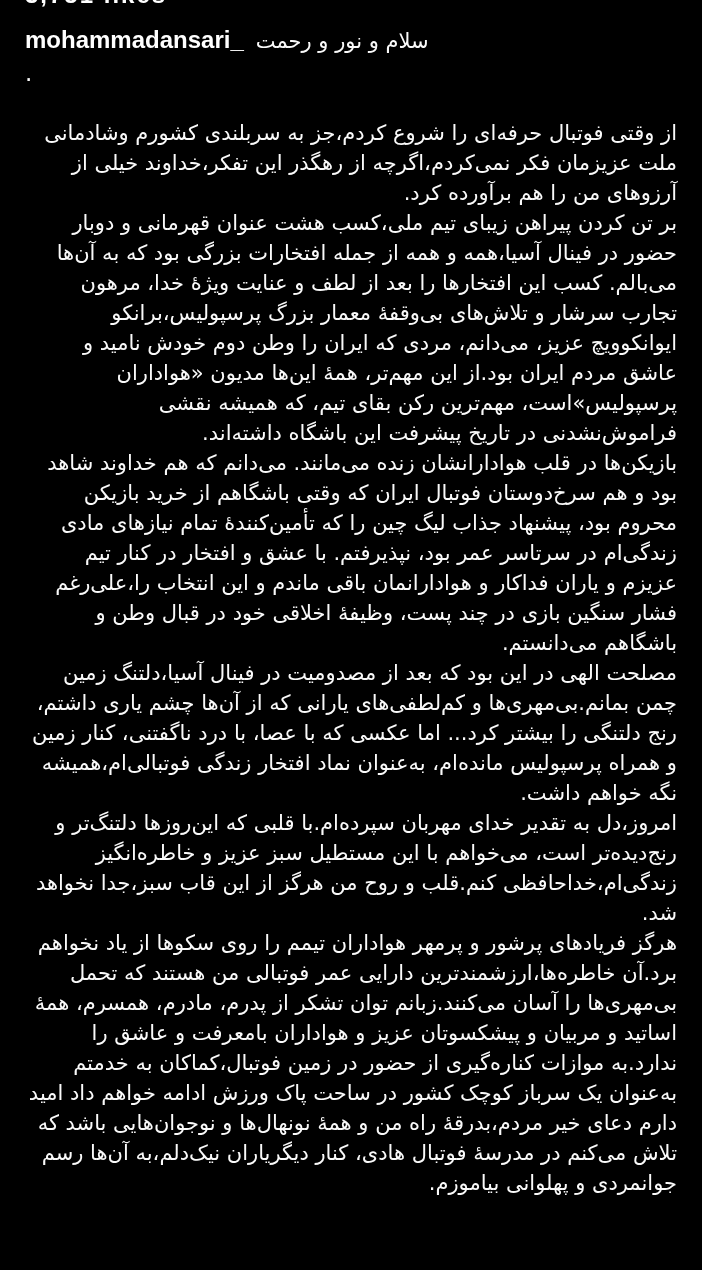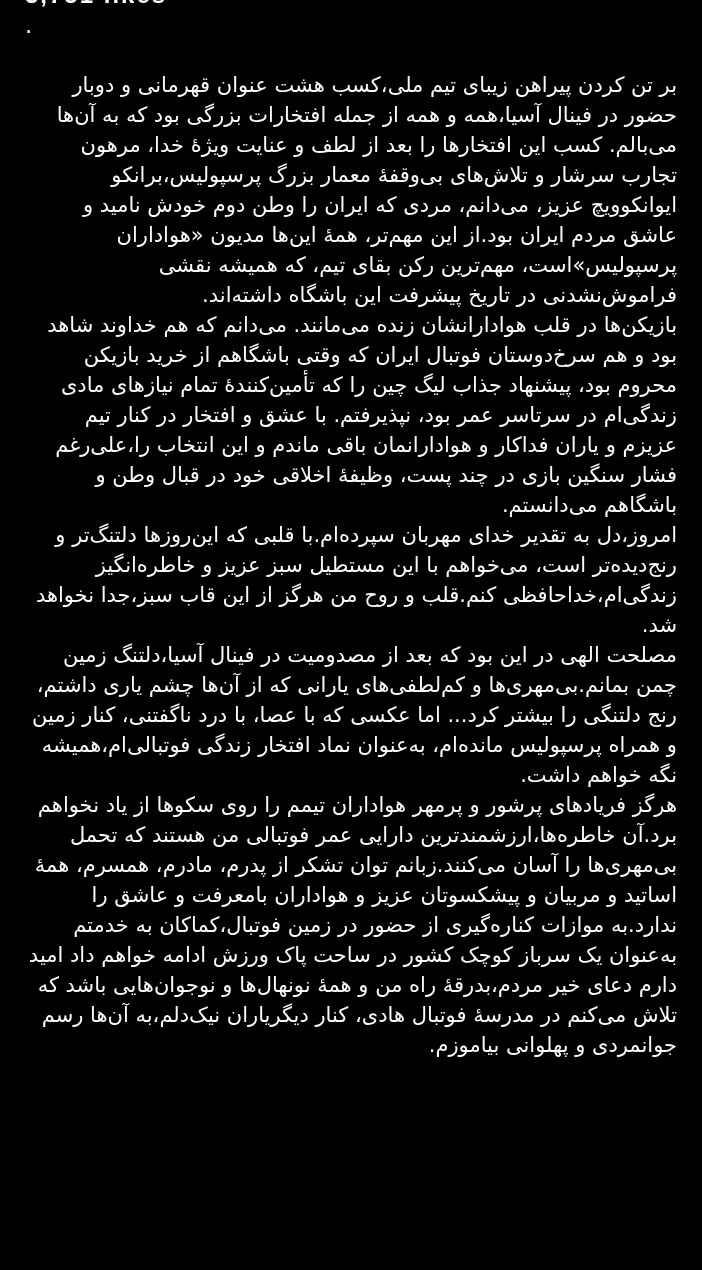--- a/index.html
+++ b/index.html
@@ -79,26 +79,31 @@
 </style>
 </head>
 <body>
 
 <div class="screen">
 
   <div class="likes-clip">
     <span class="likes-text">3,751 likes</span>
   </div>
 
+  <div class="caption-header">
+    <span class="username">mohammadansari_</span>
+    <span class="greeting" dir="rtl">سلام و نور و رحمت</span>
+  </div>
 
   <div class="dot-line">.</div>
 
   <div class="caption-body">
+    <p>از وقتی فوتبال حرفه‌ای را شروع کردم،جز به سربلندی کشورم وشادمانی ملت عزیزمان فکر نمی‌کردم،اگرچه از رهگذر این تفکر،خداوند خیلی از آرزوهای من را هم برآورده کرد.</p>
     <p>بر تن کردن پیراهن زیبای تیم ملی،کسب هشت عنوان قهرمانی و دوبار حضور در فینال آسیا،همه و همه از جمله افتخارات بزرگی بود که به آن‌ها می‌بالم. کسب این افتخارها را بعد از لطف و عنایت ویژهٔ خدا، مرهون تجارب سرشار و تلاش‌های بی‌وقفهٔ معمار بزرگ پرسپولیس،برانکو ایوانکوویچ عزیز، می‌دانم، مردی که ایران را وطن دوم خودش نامید و عاشق مردم ایران بود.از این مهم‌تر، همهٔ این‌ها مدیون «هواداران پرسپولیس»است، مهم‌ترین رکن بقای تیم، که همیشه نقشی فراموش‌نشدنی در تاریخ پیشرفت این باشگاه داشته‌اند.</p>
     <p>بازیکن‌ها در قلب هوادارانشان زنده می‌مانند. می‌دانم که هم خداوند شاهد بود و هم سرخ‌دوستان فوتبال ایران که وقتی باشگاهم از خرید بازیکن محروم بود، پیشنهاد جذاب لیگ چین را که تأمین‌کنندهٔ تمام نیازهای مادی زندگی‌ام در سرتاسر عمر بود، نپذیرفتم. با عشق و افتخار در کنار تیم عزیزم و یاران فداکار و هوادارانمان باقی ماندم و این انتخاب را،علی‌رغم فشار سنگین بازی در چند پست، وظیفهٔ اخلاقی خود در قبال وطن و باشگاهم می‌دانستم.</p>
+    <p>مصلحت الهی در این بود که بعد از مصدومیت در فینال آسیا،دلتنگ زمین چمن بمانم.بی‌مهری‌ها و کم‌لطفی‌های یارانی که از آن‌ها چشم یاری داشتم، رنج دلتنگی را بیشتر کرد... اما عکسی که با عصا، با درد ناگفتنی، کنار زمین و همراه پرسپولیس مانده‌ام، به‌عنوان نماد افتخار زندگی فوتبالی‌ام،همیشه نگه خواهم داشت.</p>
     <p>امروز،دل به تقدیر خدای مهربان سپرده‌ام.با قلبی که این‌روزها دلتنگ‌تر و رنج‌دیده‌تر است، می‌خواهم با این مستطیل سبز عزیز و خاطره‌انگیز زندگی‌ام،خداحافظی کنم.قلب و روح من هرگز از این قاب سبز،جدا نخواهد شد.</p>
-    <p>مصلحت الهی در این بود که بعد از مصدومیت در فینال آسیا،دلتنگ زمین چمن بمانم.بی‌مهری‌ها و کم‌لطفی‌های یارانی که از آن‌ها چشم یاری داشتم، رنج دلتنگی را بیشتر کرد... اما عکسی که با عصا، با درد ناگفتنی، کنار زمین و همراه پرسپولیس مانده‌ام، به‌عنوان نماد افتخار زندگی فوتبالی‌ام،همیشه نگه خواهم داشت.</p>
     <p>هرگز فریادهای پرشور و پرمهر هواداران تیمم را روی سکوها از یاد نخواهم برد.آن خاطره‌ها،ارزشمندترین دارایی عمر فوتبالی من هستند که تحمل بی‌مهری‌ها را آسان می‌کنند.زبانم توان تشکر از پدرم، مادرم، همسرم، همهٔ اساتید و مربیان و پیشکسوتان عزیز و هواداران بامعرفت و عاشق را ندارد.به موازات کناره‌گیری از حضور در زمین فوتبال،کماکان به خدمتم به‌عنوان یک سرباز کوچک کشور در ساحت پاک ورزش ادامه خواهم داد امید دارم دعای خیر مردم،بدرقهٔ راه من و همهٔ نونهال‌ها و نوجوان‌هایی باشد که تلاش می‌کنم در مدرسهٔ فوتبال هادی، کنار دیگریاران نیک‌دلم،به آن‌ها رسم جوانمردی و پهلوانی بیاموزم.</p>
 
 
   </div>
 
 </div>
 
 </body></html>

